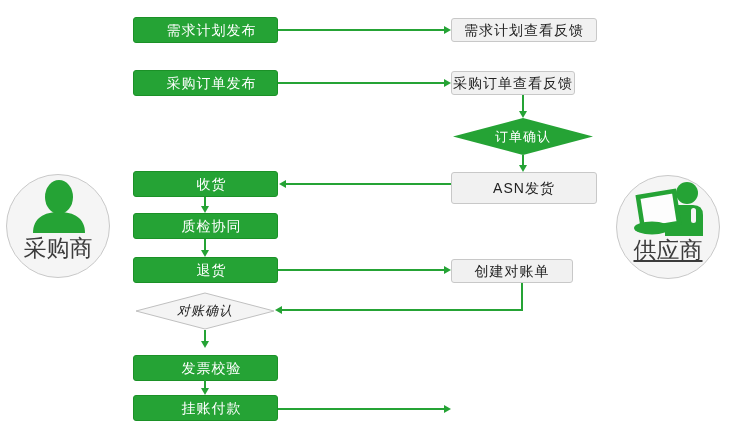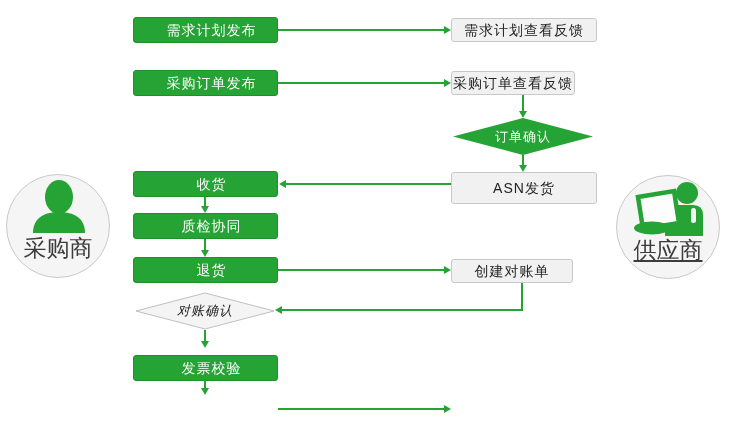--- a/index.html
+++ b/index.html
@@ -58,20 +58,21 @@
     </svg>
     <div class="alabel" style="top:59px;text-decoration:underline;">供应商</div>
   </div>
 
   <div class="node green" style="left:133px;top:17px;width:145px;height:26px;">需求计划发布</div>
   <div class="node green" style="left:133px;top:70px;width:145px;height:26px;">采购订单发布</div>
   <div class="node green" style="left:133px;top:171px;width:145px;height:26px;">收货</div>
   <div class="node green" style="left:133px;top:213px;width:145px;height:26px;">质检协同</div>
   <div class="node green" style="left:133px;top:257px;width:145px;height:26px;">退货</div>
   <div class="node green" style="left:133px;top:348px;width:145px;height:26px;margin-top:7px;">发票校验</div>
+  <div class="node green" style="left:133px;top:395px;width:145px;height:26px;">挂账付款</div>
 
   <div class="node gray" style="left:451px;top:18px;width:146px;height:24px;">需求计划查看反馈</div>
   <div class="node gray" style="left:451px;top:71px;width:124px;height:24px;">采购订单查看反馈</div>
   <div class="node gray" style="left:451px;top:172px;width:146px;height:32px;">ASN发货</div>
   <div class="node gray" style="left:451px;top:259px;width:122px;height:24px;">创建对账单</div>
 
   <div class="diamond green" style="left:453px;top:118px;width:140px;height:37px;">
     <svg width="140" height="37" viewBox="0 0 140 37">
       <polygon points="70,0 140,18.5 70,37 0,18.5" fill="#25a335"></polygon>
     </svg>

